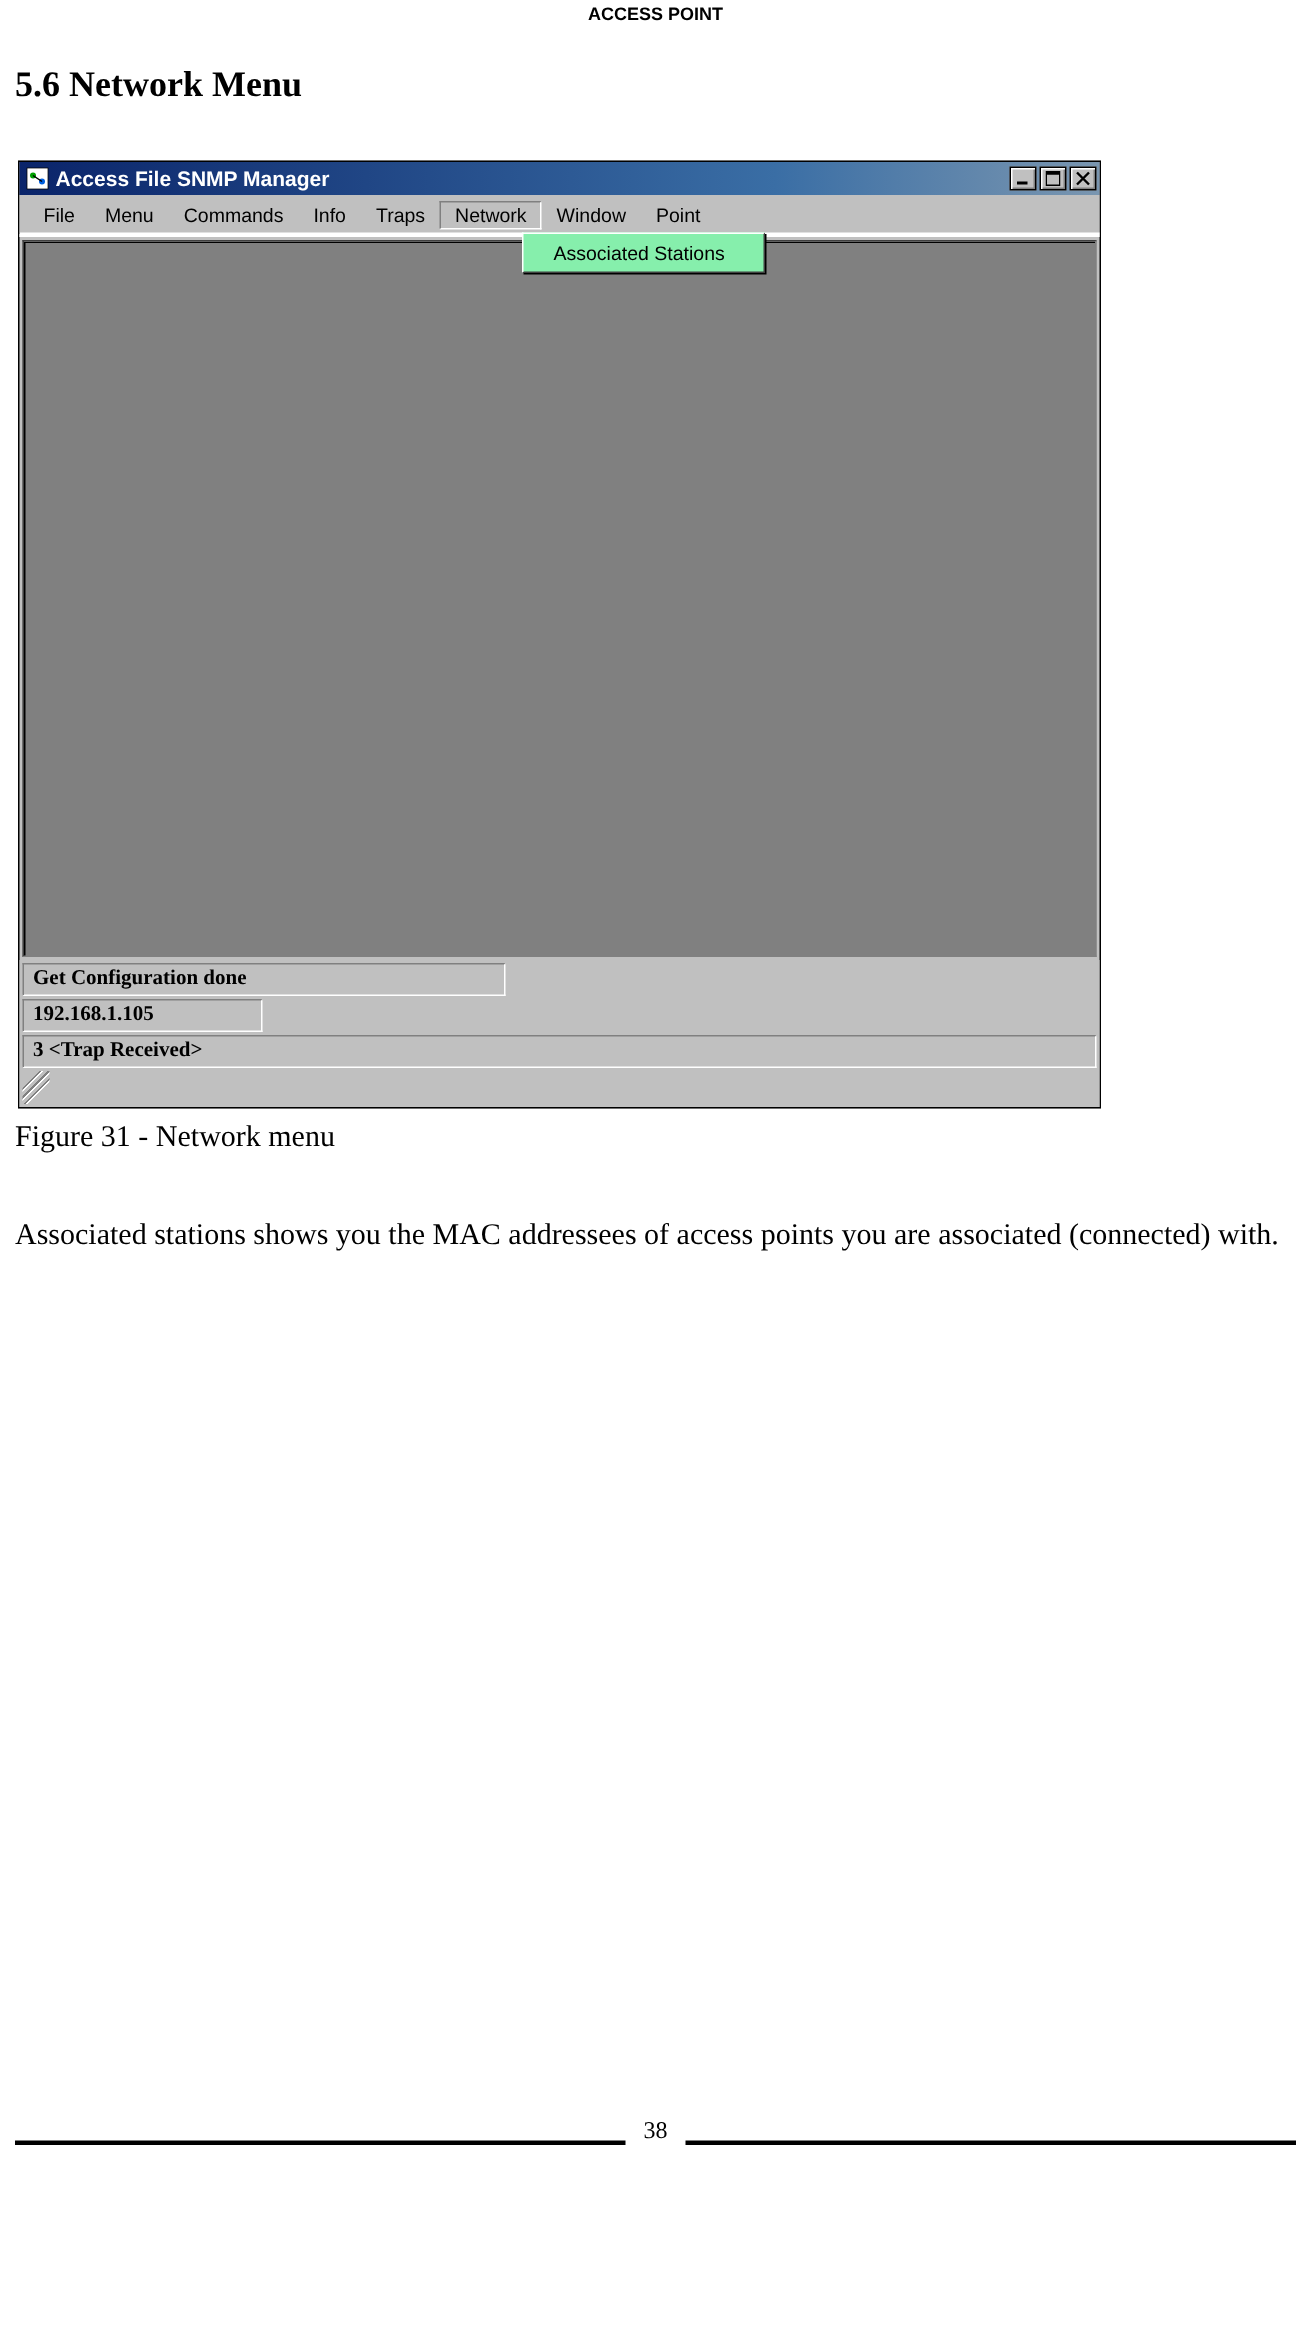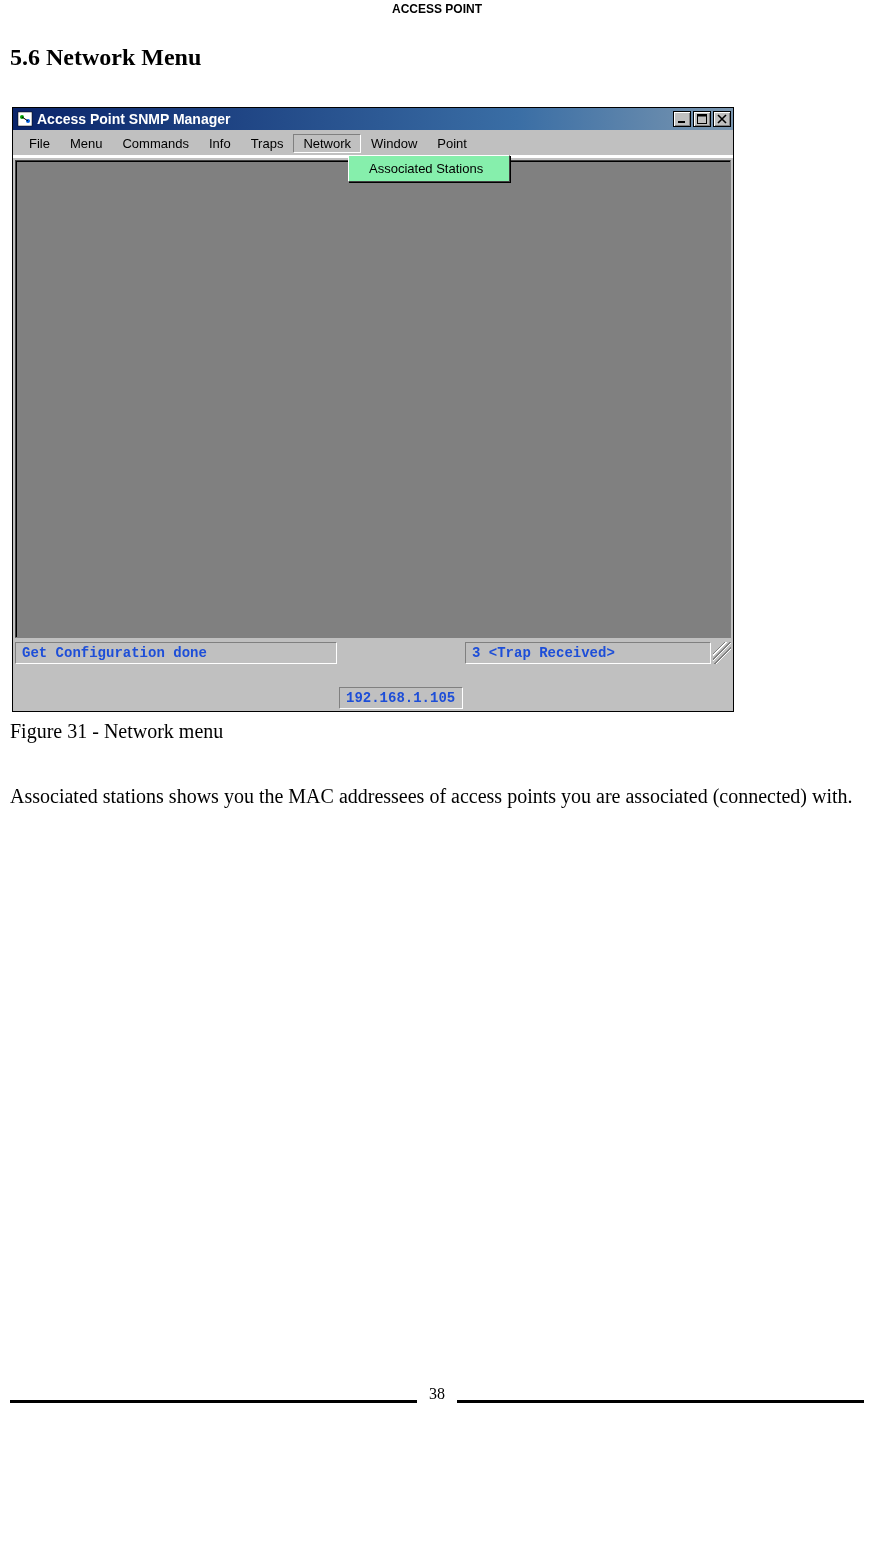--- a/index.html
+++ b/index.html
@@ -126,38 +126,39 @@
     border-left-color: #404040;
     margin: 2px;
     box-shadow: inset 1px 1px 0 #000;
     position: relative;
   }
   .status-bar {
     display: flex;
     padding: 2px;
     gap: 2px;
     background: #c0c0c0;
-    font-family: Liberation Mono, monospace;
+    font-family: Liberation Serif, serif;
     font-size: 14px;
     font-weight: bold;
-    color: #1d4ed8;
+    color: #000000;
     align-items: stretch;
+    flex-direction: column;
   }
   .status-cell {
     border: 1px solid #808080;
     border-right-color: #fff;
     border-bottom-color: #fff;
     padding: 2px 6px;
     background: #c0c0c0;
     box-sizing: border-box;
     height: 22px;
     line-height: 16px;
   }
   .status-cell.c1 { width: 322px; }
-  .status-cell.c2 { width: 124px; margin-top: 45px; }
+  .status-cell.c2 { width: 160px; }
   .status-cell.c3 { flex: 1; }
   .grip {
     width: 18px;
     height: 22px;
     background:
       linear-gradient(135deg, transparent 0 8px, #808080 8px 9px, #fff 9px 10px, transparent 10px 12px, #808080 12px 13px, #fff 13px 14px, transparent 14px 16px, #808080 16px 17px, #fff 17px 18px, transparent 18px);
     background-position: bottom right;
     background-repeat: no-repeat;
   }
   
@@ -208,21 +209,21 @@
 
   <div class="title-bar">
     <span class="sys-icon">
       <svg width="16" height="16" viewBox="0 0 16 16">
         <rect x="1" y="1" width="14" height="14" fill="#fff" stroke="#000" stroke-width="0.5"></rect>
         <circle cx="5" cy="6" r="2" fill="#00a000"></circle>
         <circle cx="11" cy="10" r="2" fill="#0060e0"></circle>
         <path d="M5 6 L11 10" stroke="#000" stroke-width="1"></path>
       </svg>
     </span>
-    <span class="title-text">Access Point SNMP Manager</span>
+    <span class="title-text">Access File SNMP Manager</span>
     <span class="win-controls">
       <span class="win-btn">
         <svg width="10" height="10" viewBox="0 0 10 10">
             <rect x="1" y="7" width="7" height="2" fill="#000"></rect>
           </svg>
       </span>
       <span class="win-btn">
         <svg width="10" height="10" viewBox="0 0 10 10">
             <rect x="0.5" y="0.5" width="9" height="9" fill="none" stroke="#000" stroke-width="1"></rect>
             <rect x="0.5" y="0.5" width="9" height="2" fill="#000"></rect>

